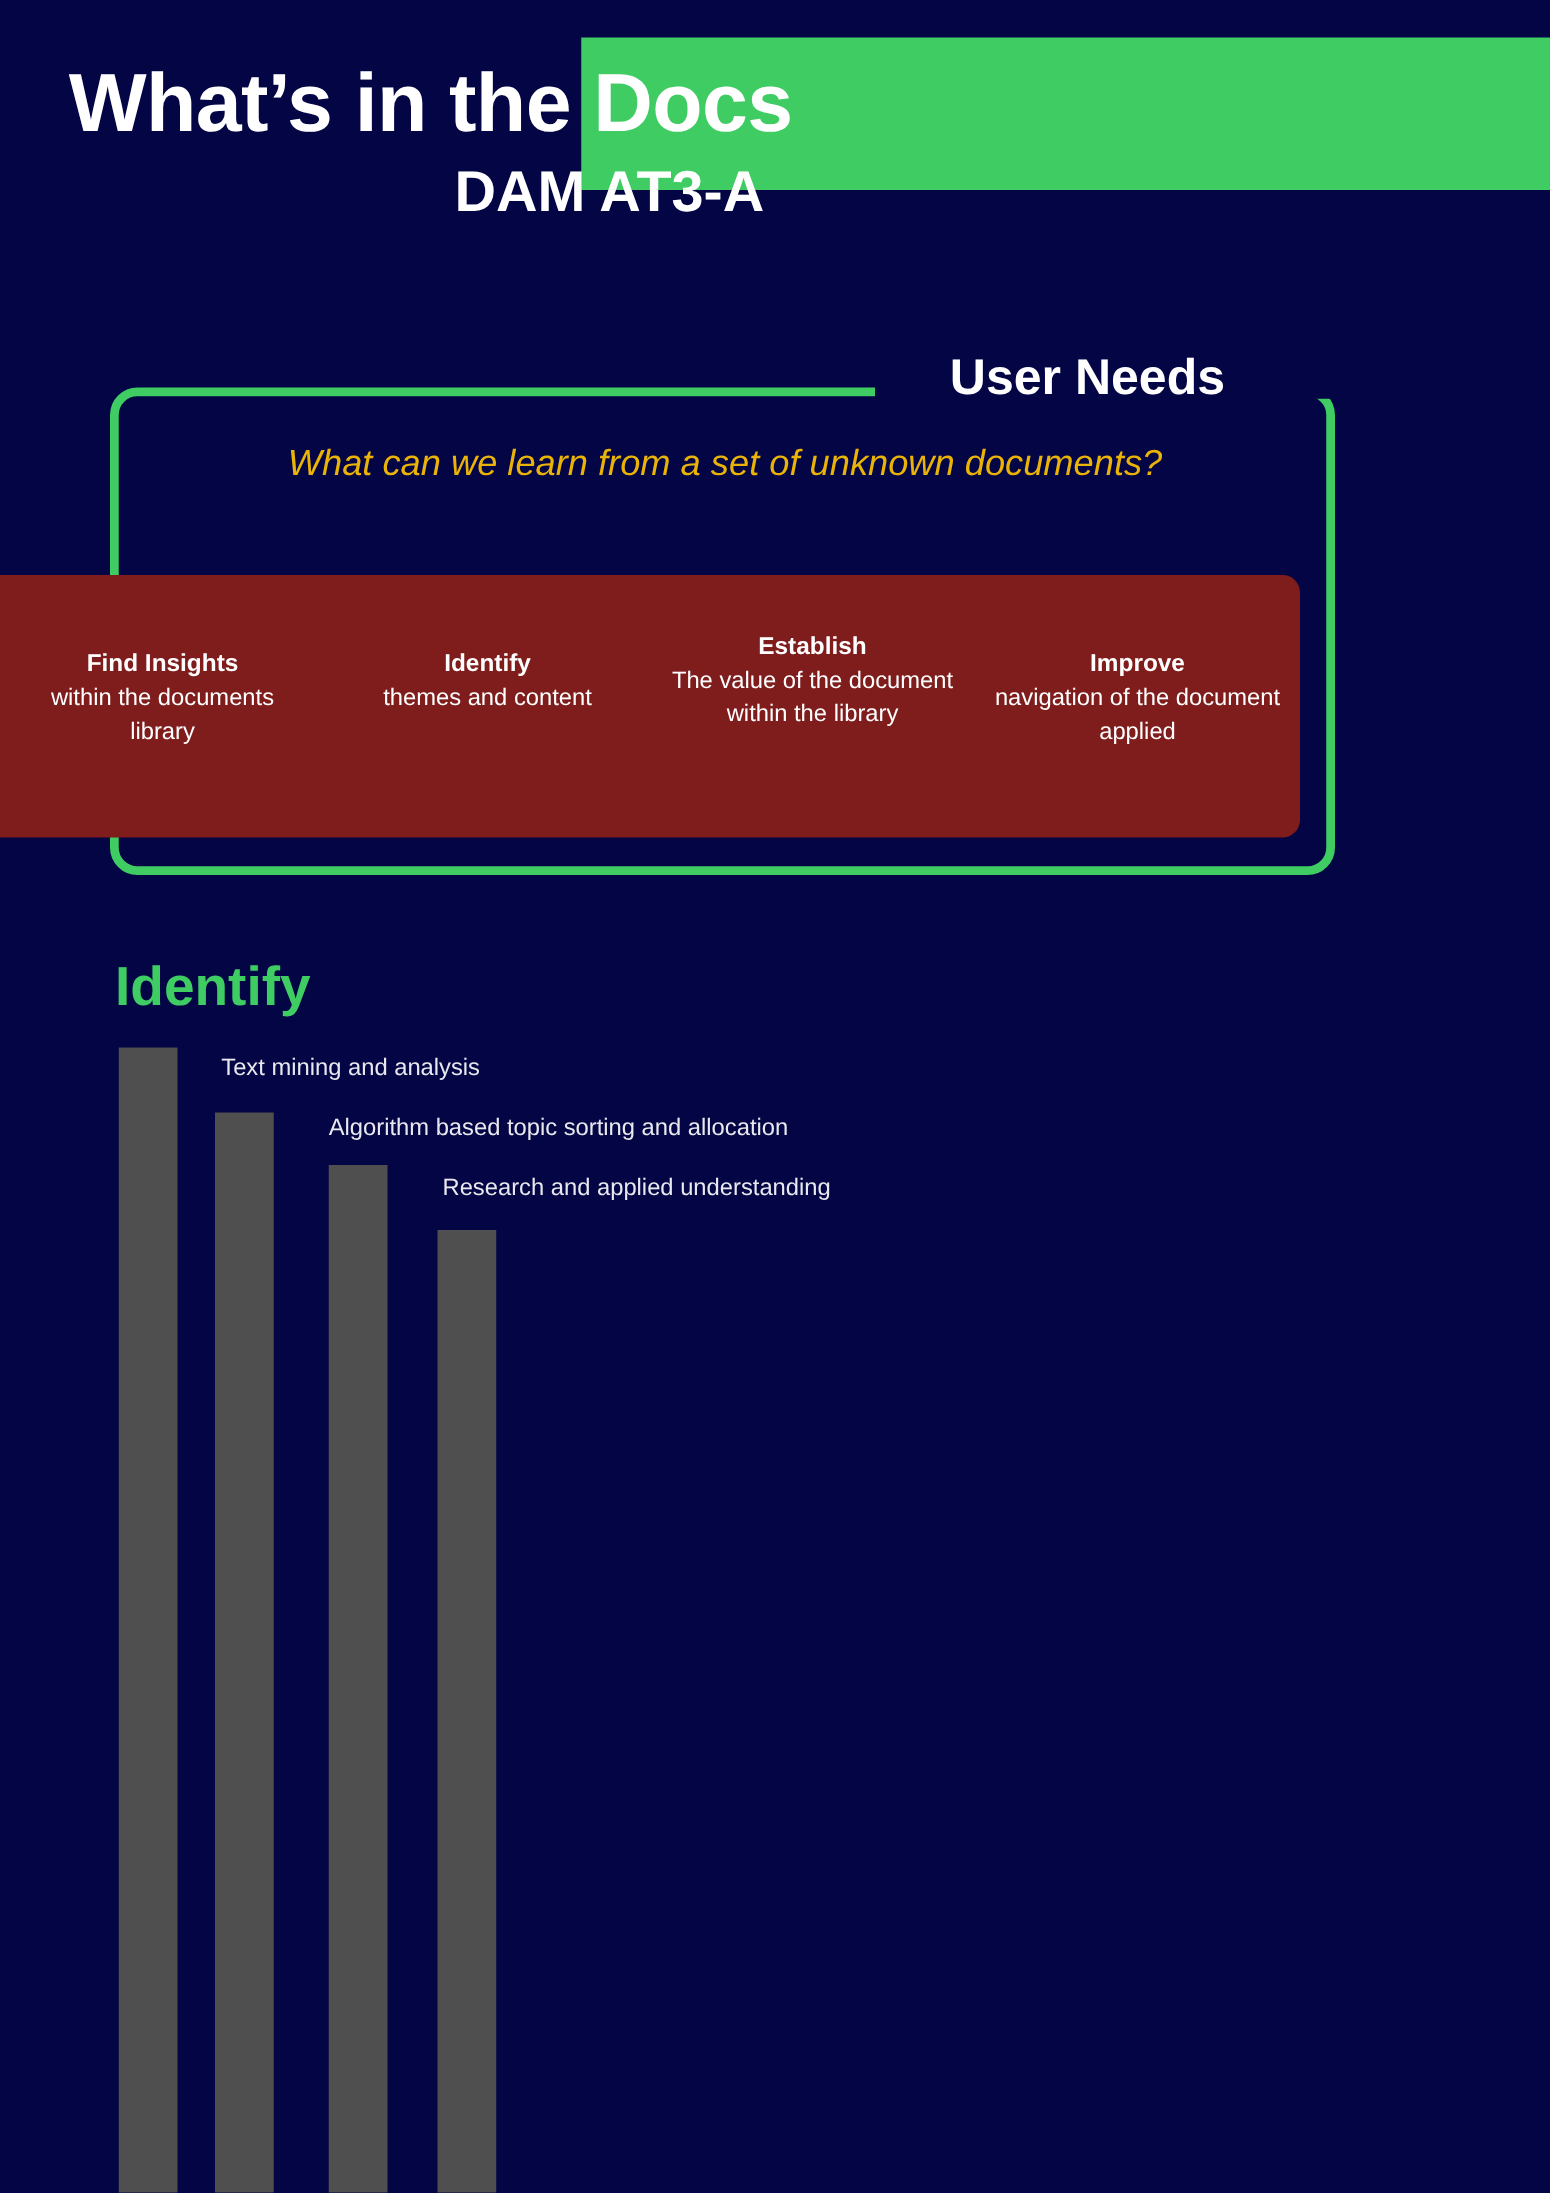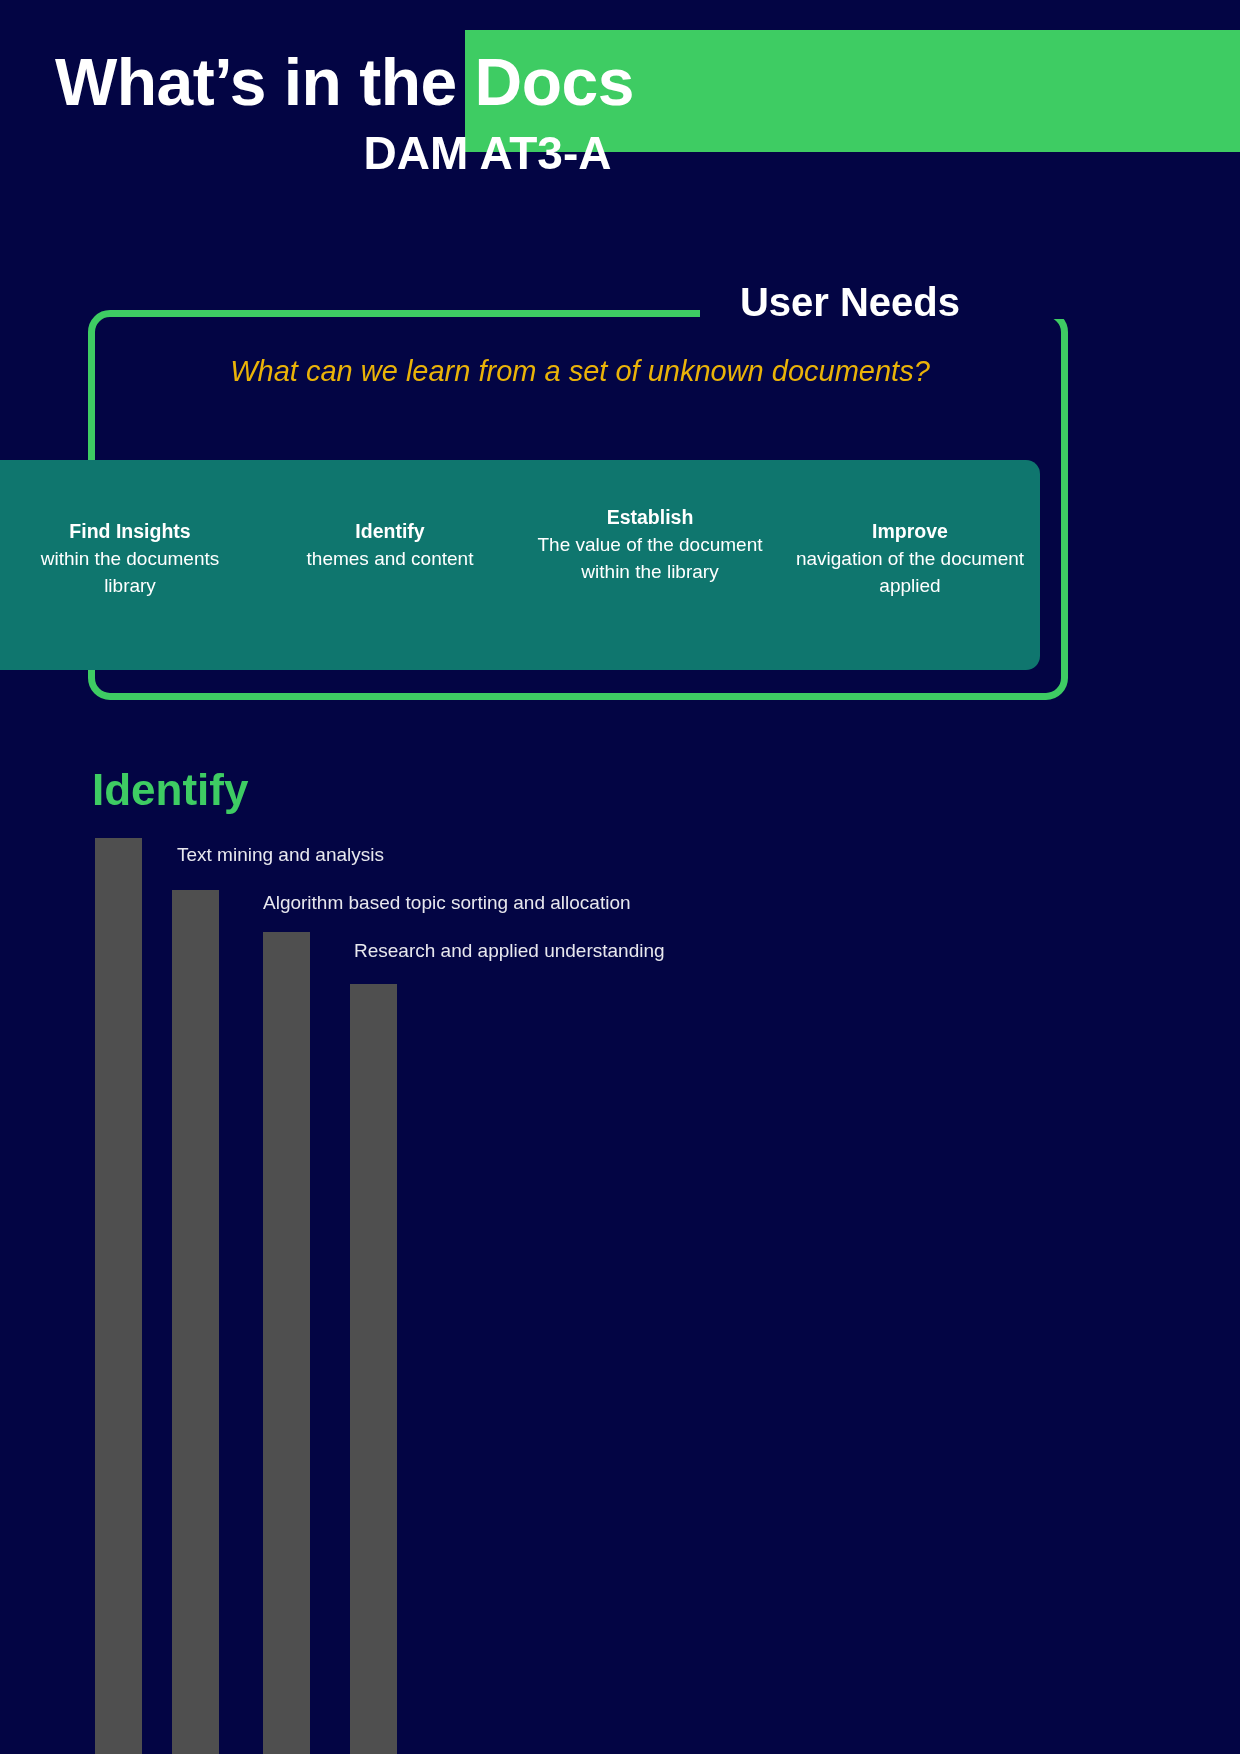--- a/index.html
+++ b/index.html
@@ -77,21 +77,21 @@
   #user-needs-frame-gap {
     position: absolute;
     left: 700px;
     top: 33px;
     width: 420px;
     height: 16px;
     background: #030544;
   }
   #user-needs-heading {
     position: absolute;
-    left: 680px;
+    left: 700px;
     top: 10px;
     width: 280px;
     text-align: right;
     font-size: 40px;
     font-weight: bold;
     color: #ffffff;
     white-space: nowrap;
   }
   #user-needs-question {
     position: absolute;
@@ -104,21 +104,21 @@
     color: #eab308;
     white-space: nowrap;
   }
 
   #needs-panel {
     position: absolute;
     left: 0;
     top: 190px;
     width: 1040px;
     height: 210px;
-    background: #0f766e;
+    background: #7f1d1d;
     border-top-right-radius: 14px;
     border-bottom-right-radius: 14px;
     display: flex;
     align-items: flex-start;
     padding-top: 58px;
     box-sizing: border-box;
   }
   .need-col {
     flex: 1 1 0;
     text-align: center;

